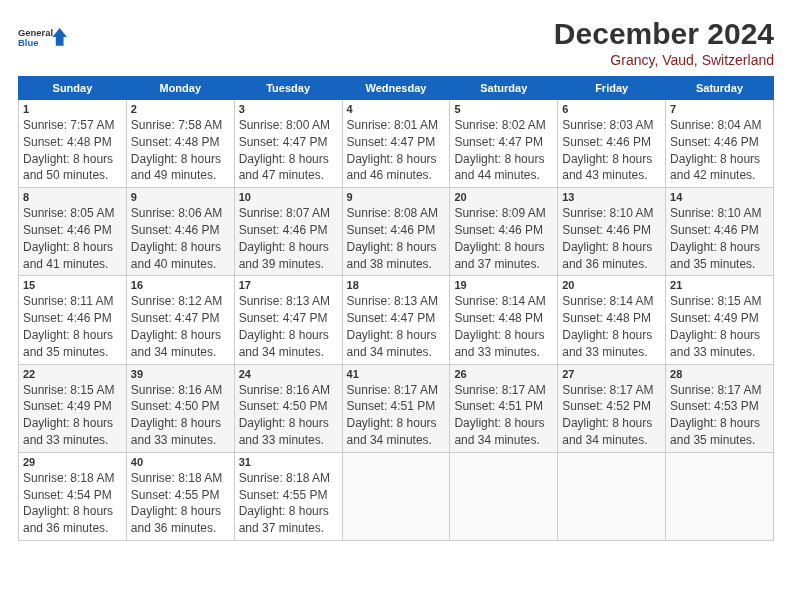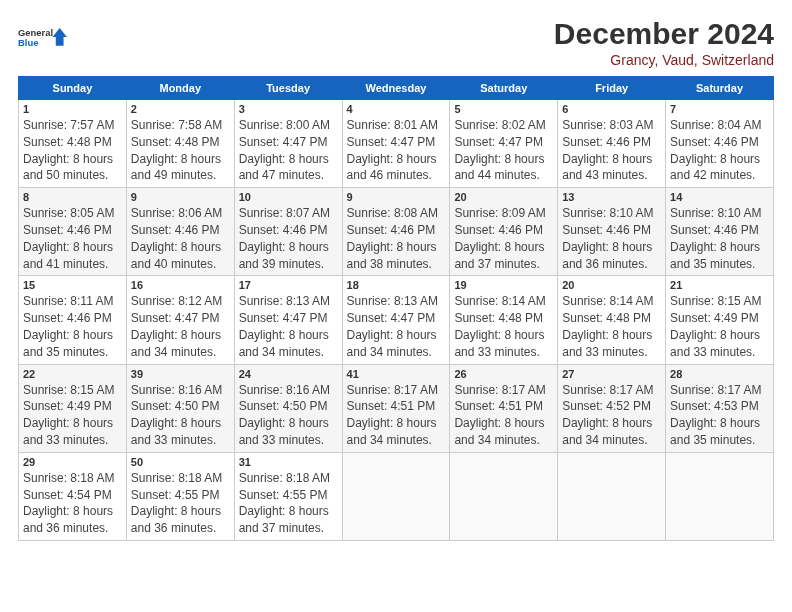--- a/index.html
+++ b/index.html
@@ -233,21 +233,21 @@
         <span class="day-number">28</span>
         <span class="day-info">Sunrise: 8:17 AM<br>Sunset: 4:53 PM<br>Daylight: 8 hours and 35 minutes.</span>
       </td>
         </tr>
         <tr>
           <td>
         <span class="day-number">29</span>
         <span class="day-info">Sunrise: 8:18 AM<br>Sunset: 4:54 PM<br>Daylight: 8 hours and 36 minutes.</span>
       </td>
           <td>
-        <span class="day-number">50</span>
+        <span class="day-number">40</span>
         <span class="day-info">Sunrise: 8:18 AM<br>Sunset: 4:55 PM<br>Daylight: 8 hours and 36 minutes.</span>
       </td>
           <td>
         <span class="day-number">31</span>
         <span class="day-info">Sunrise: 8:18 AM<br>Sunset: 4:55 PM<br>Daylight: 8 hours and 37 minutes.</span>
       </td>
           <td class="empty-cell"></td>
           <td class="empty-cell"></td>
           <td class="empty-cell"></td>
           <td class="empty-cell"></td>

